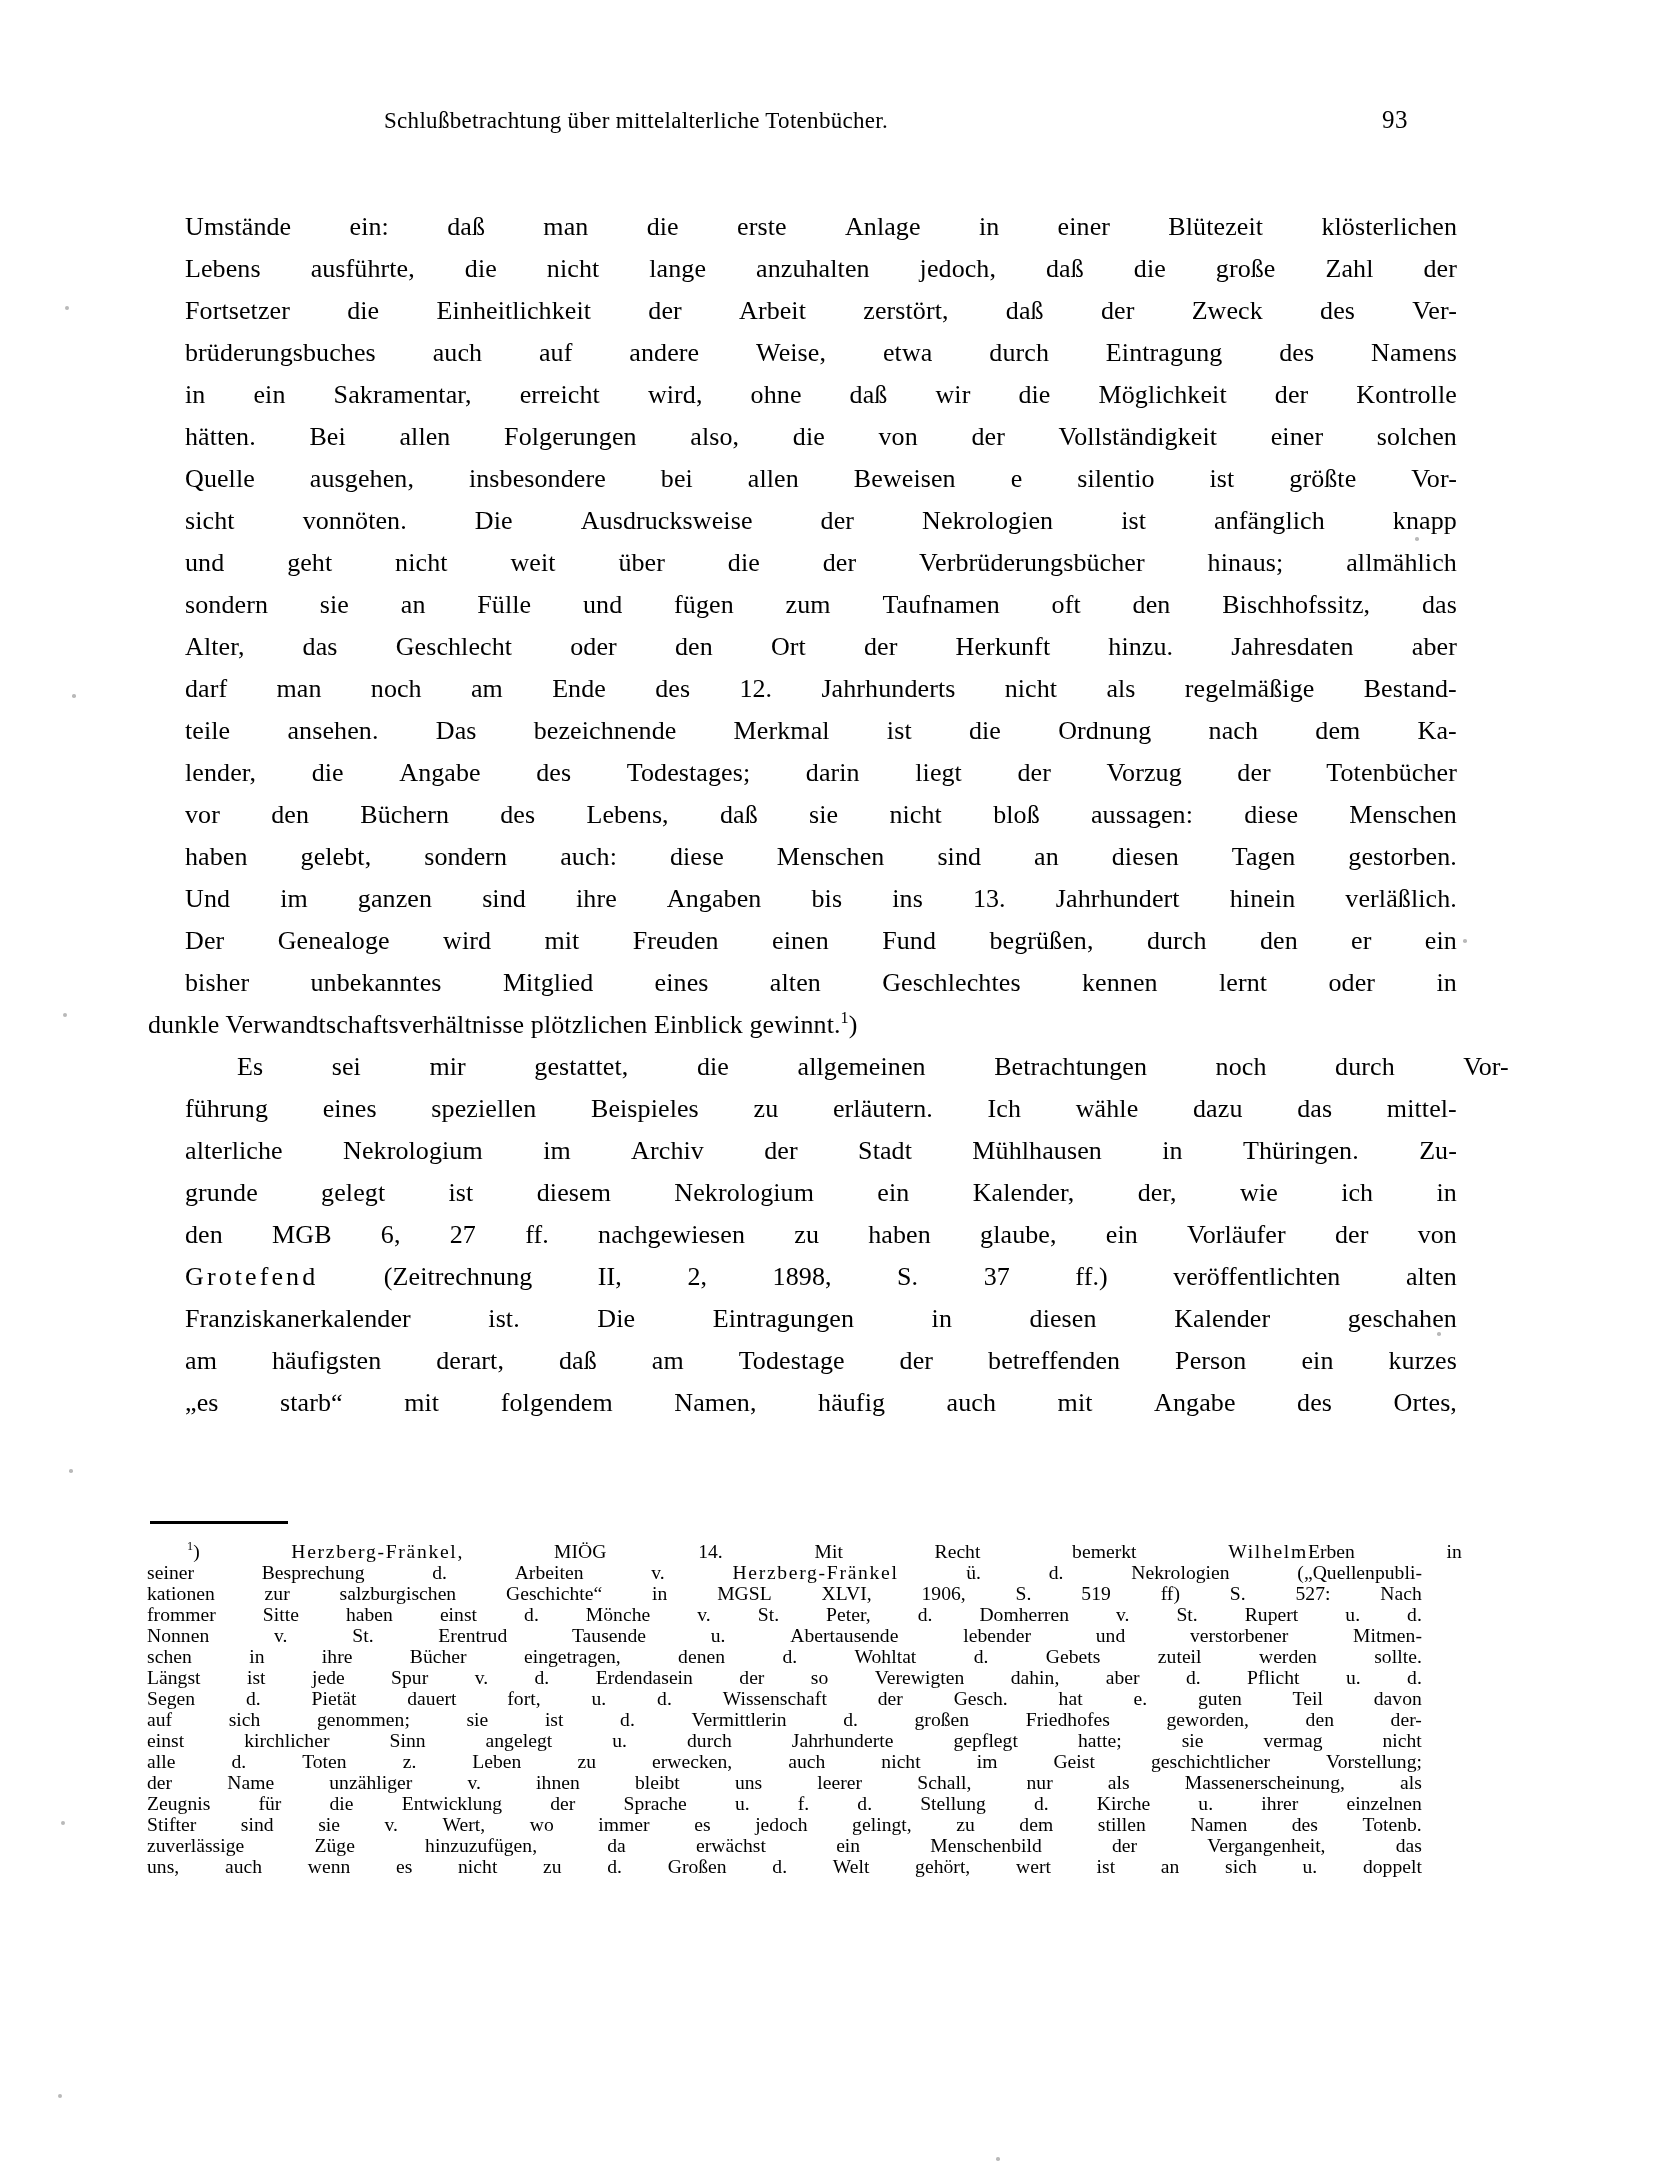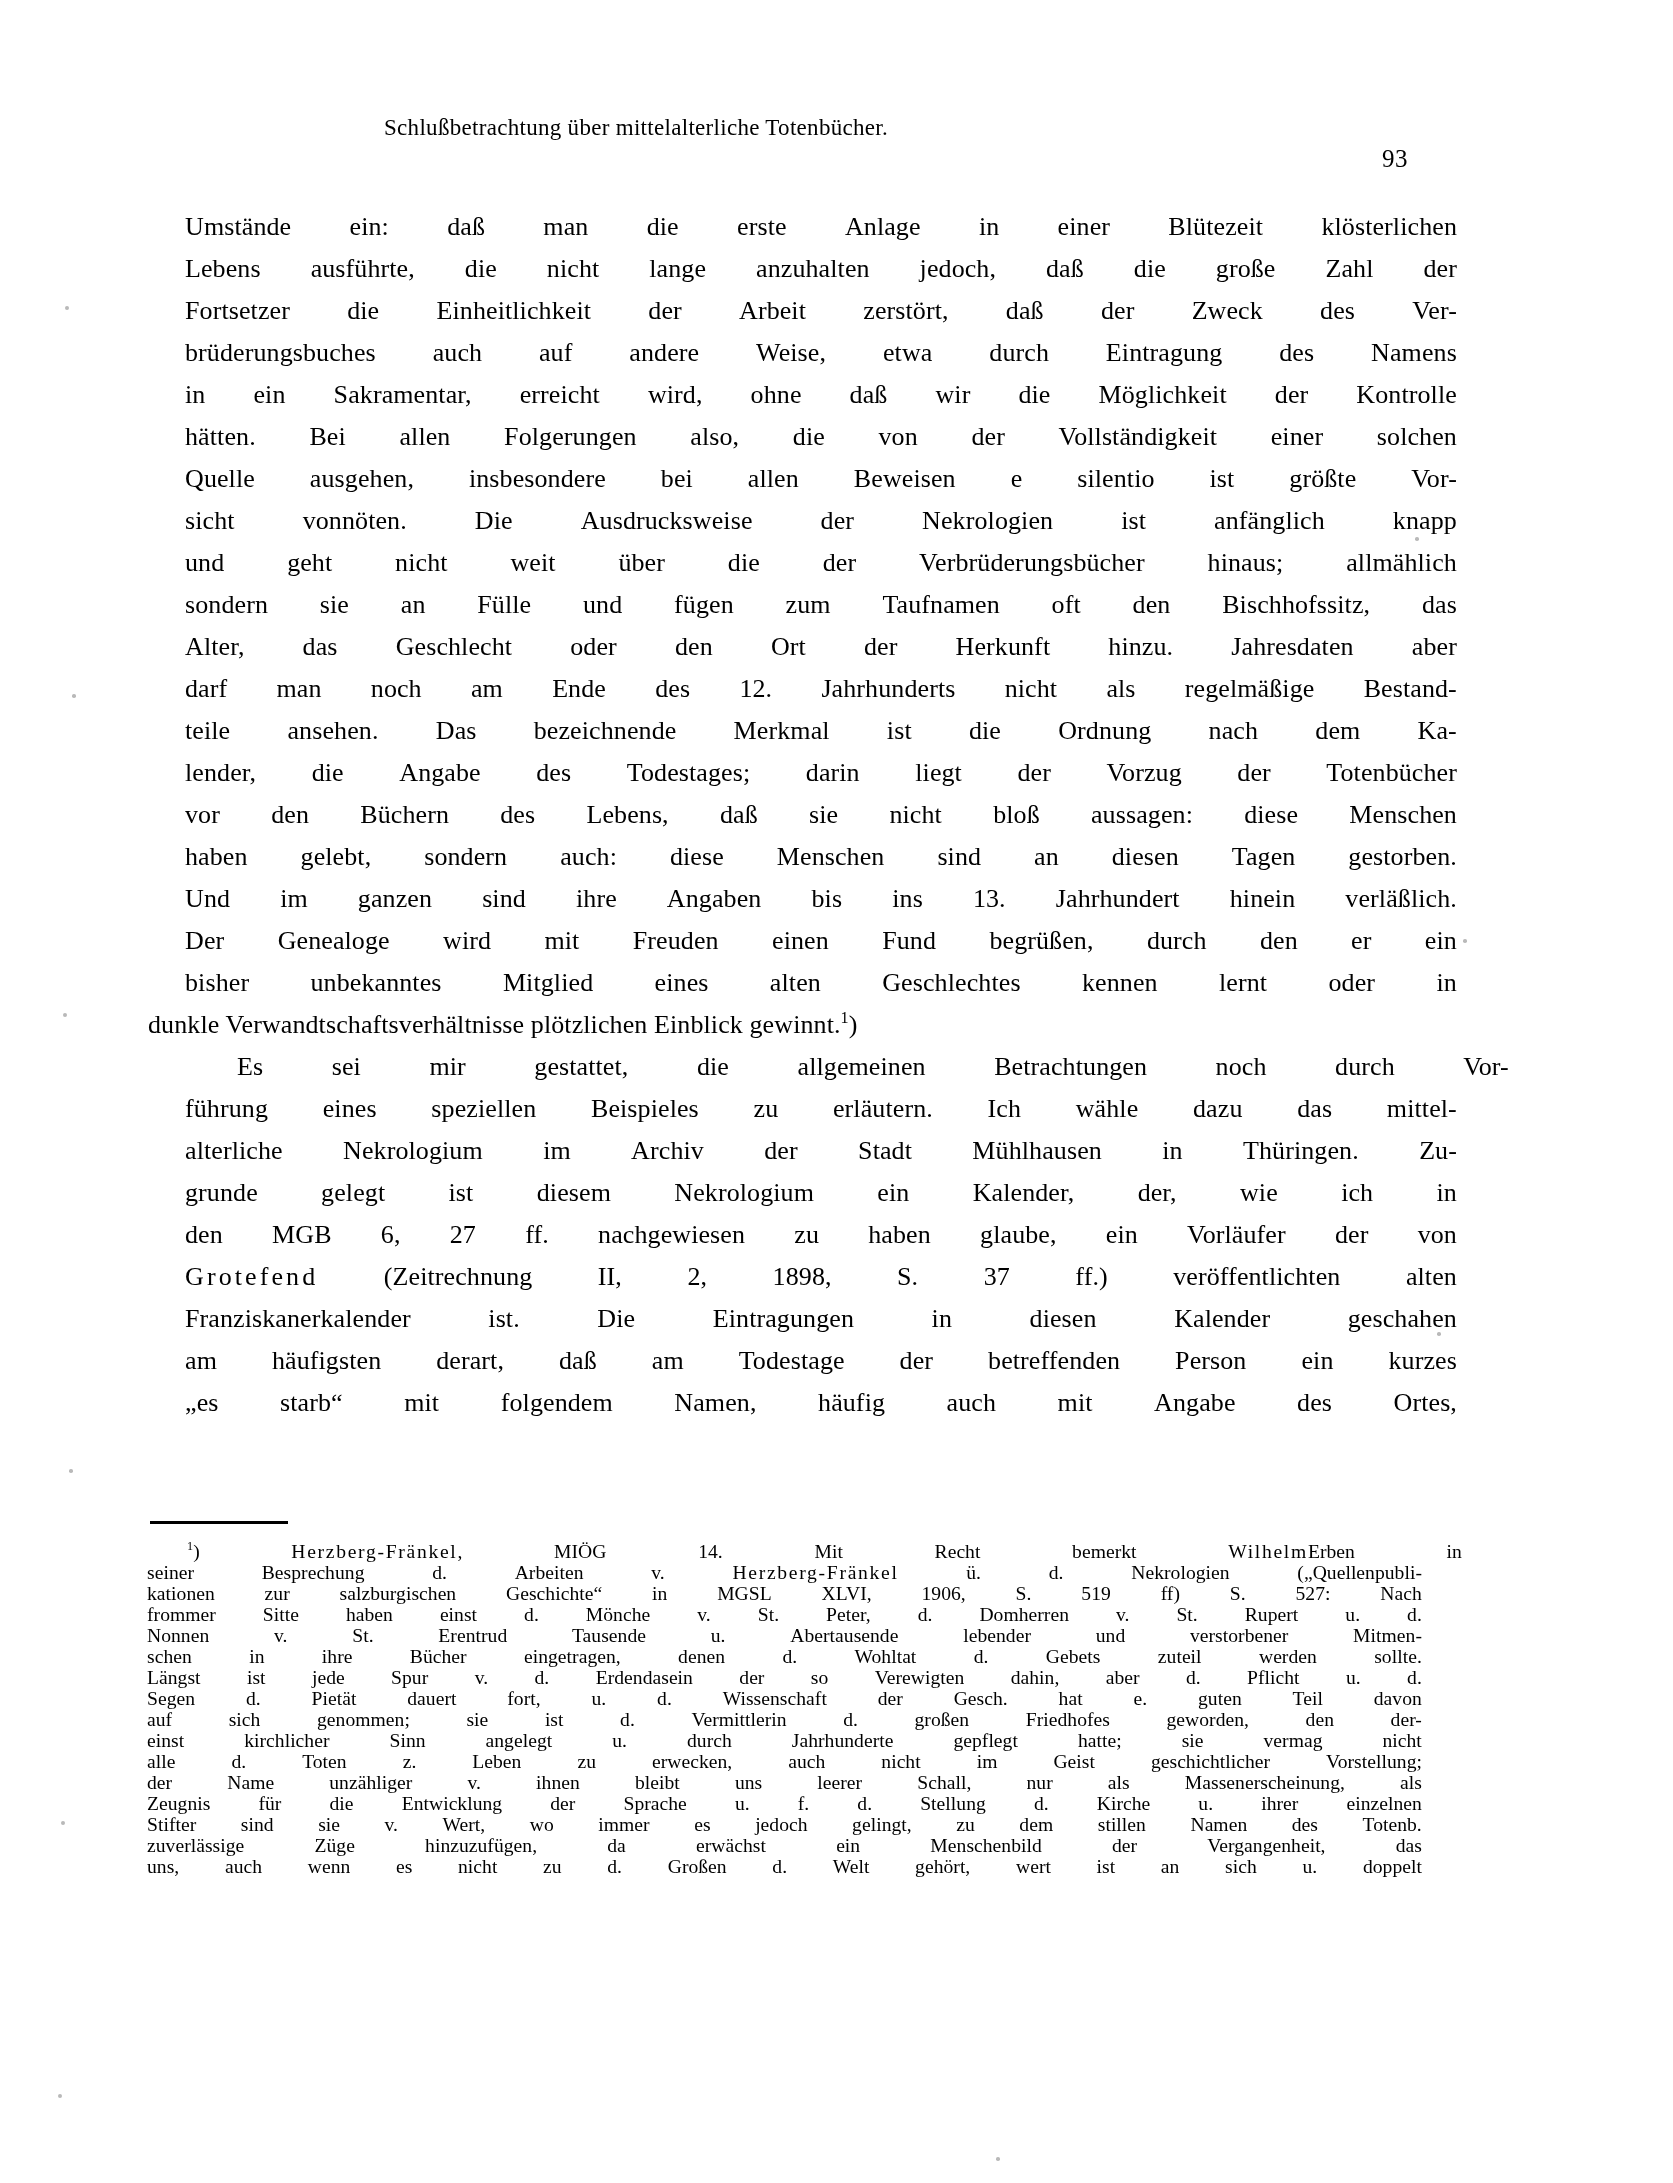--- a/index.html
+++ b/index.html
@@ -21,41 +21,40 @@
   .page {
     position: absolute;
     inset: 0;
     background: #ffffff;
   }
 
   
   .running-head {
     position: absolute;
     left: 148px;
-    top: 116px;
+    top: 109px;
     width: 1272px;
     height: 35px;
   }
   .running-head-title {
     position: absolute;
     left: 236px;
     top: 0;
     font-size: 23px;
     line-height: 1.0;
     letter-spacing: 0.3px;
     white-space: nowrap;
   }
   .page-number {
     position: absolute;
     left: 1234px;
     top: -1.7px;
     font-size: 25px;
     line-height: 1.0;
     letter-spacing: 0.4px;
-    margin-top: 32px;
   }
 
   
   .body-block {
     position: absolute;
     left: 148px;
     top: 206px;
     width: 1272px;
   }
   .bodyline {

